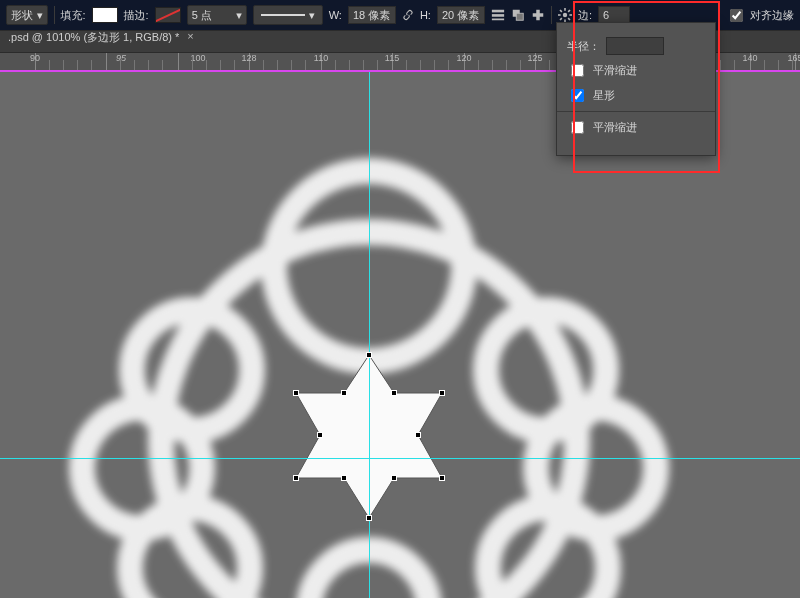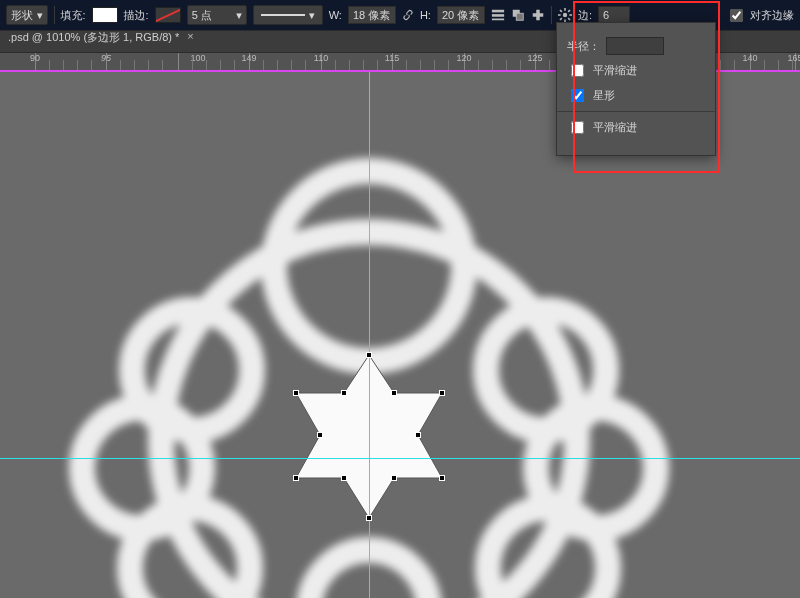--- a/index.html
+++ b/index.html
@@ -133,33 +133,33 @@
 </div>
 
 <div class="ruler" id="ruler">
     <div class="tick tickL" style="left: 35px;"></div>
     <div class="tickLbl" style="left: 35px;">90</div>
     <div class="tick tickS" style="left: 49px;"></div>
     <div class="tick tickS" style="left: 63px;"></div>
     <div class="tick tickS" style="left: 77px;"></div>
     <div class="tick tickS" style="left: 91px;"></div>
     <div class="tick tickL" style="left: 106px;"></div>
-    <div class="tickLbl" style="left: 106px; font-style: italic;">95</div>
+    <div class="tickLbl" style="left: 121px; font-style: italic;">95</div>
     <div class="tick tickS" style="left: 120px;"></div>
     <div class="tick tickS" style="left: 134px;"></div>
     <div class="tick tickS" style="left: 148px;"></div>
     <div class="tick tickS" style="left: 162px;"></div>
     <div class="tick tickL" style="left: 178px;"></div>
     <div class="tickLbl" style="left: 178px; margin-left: 20px;">100</div>
     <div class="tick tickS" style="left: 192px;"></div>
     <div class="tick tickS" style="left: 206px;"></div>
     <div class="tick tickS" style="left: 220px;"></div>
     <div class="tick tickS" style="left: 234px;"></div>
     <div class="tick tickL" style="left: 249px;"></div>
-    <div class="tickLbl" style="left: 249px;">149</div>
+    <div class="tickLbl" style="left: 249px;">128</div>
     <div class="tick tickS" style="left: 263px;"></div>
     <div class="tick tickS" style="left: 277px;"></div>
     <div class="tick tickS" style="left: 291px;"></div>
     <div class="tick tickS" style="left: 305px;"></div>
     <div class="tick tickL" style="left: 321px;"></div>
     <div class="tickLbl" style="left: 321px;">110</div>
     <div class="tick tickS" style="left: 335px;"></div>
     <div class="tick tickS" style="left: 349px;"></div>
     <div class="tick tickS" style="left: 363px;"></div>
     <div class="tick tickS" style="left: 377px;"></div>

